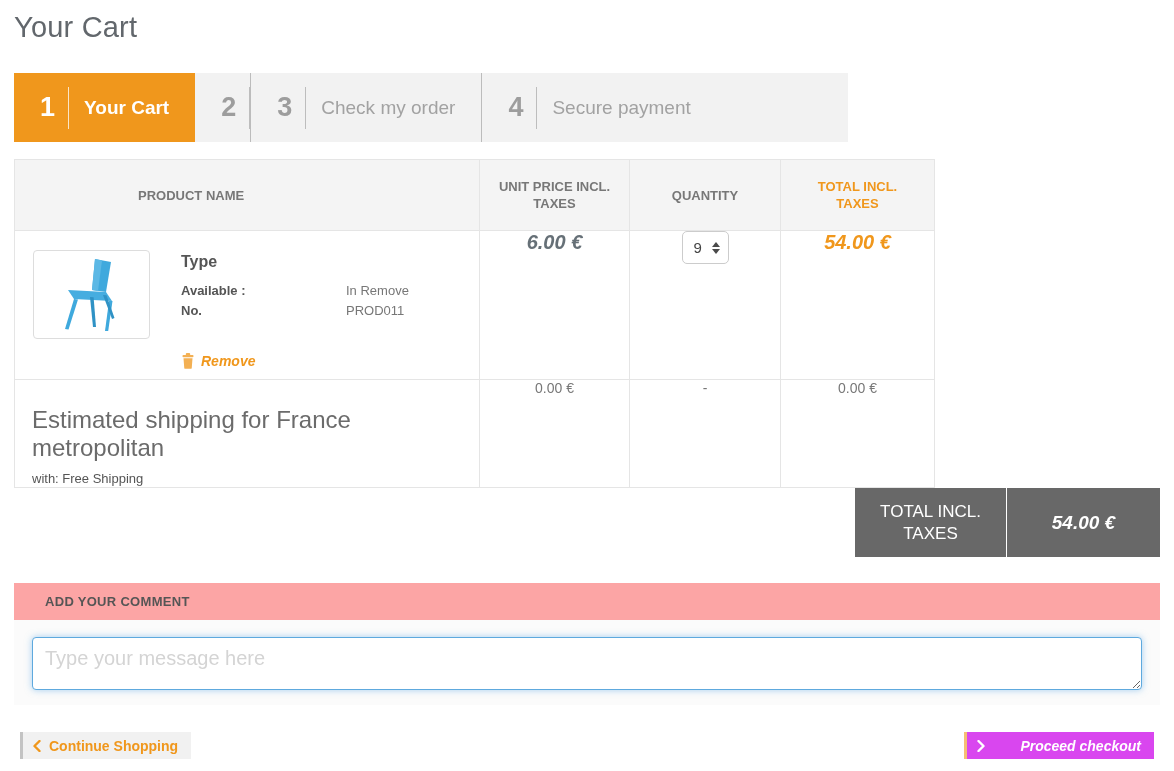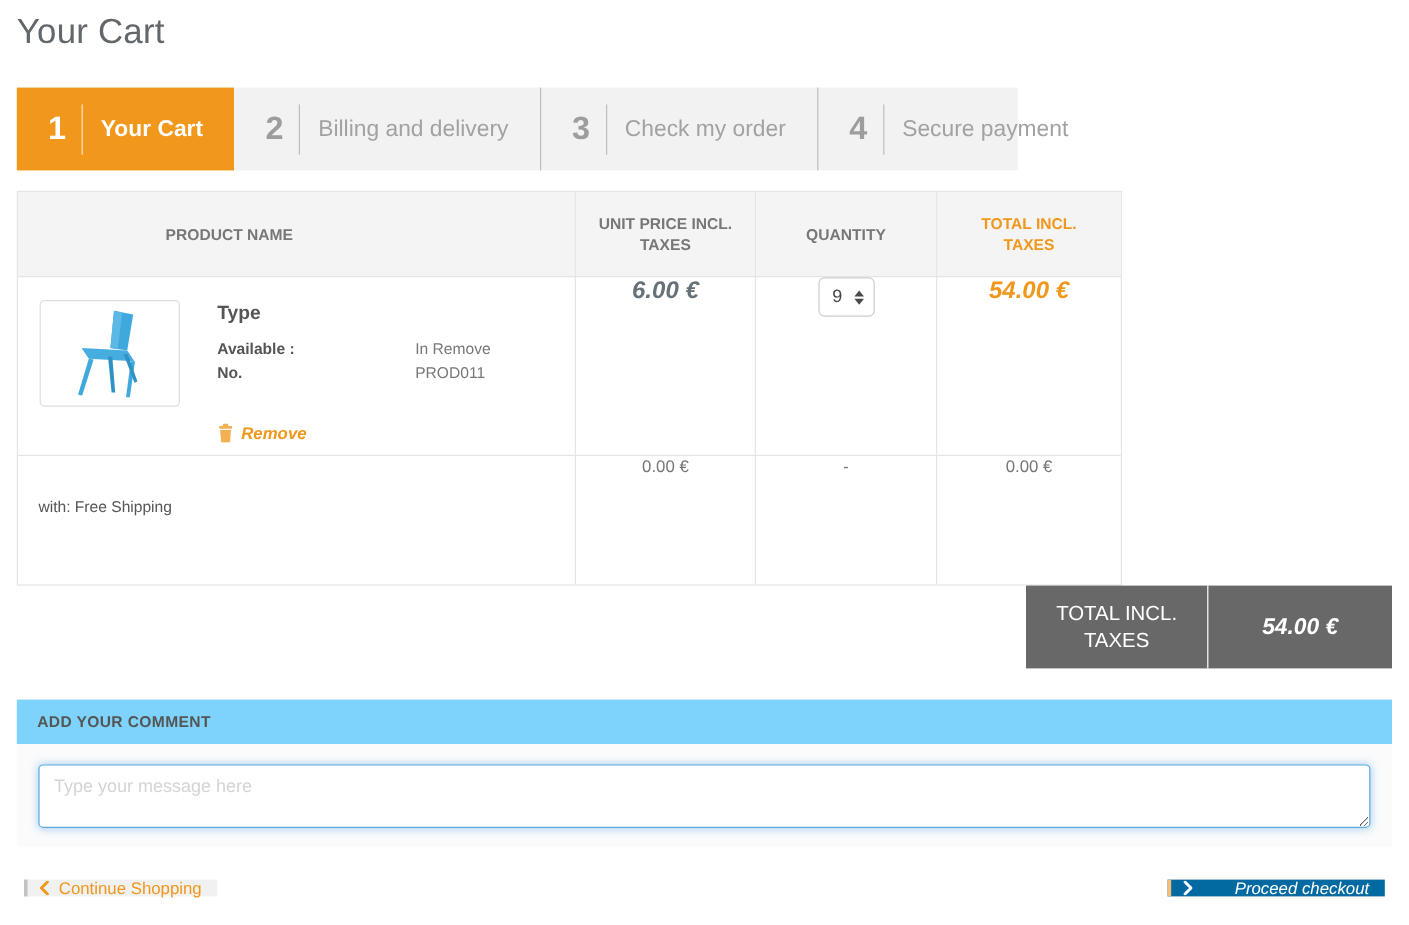--- a/index.html
+++ b/index.html
@@ -65,52 +65,51 @@
 
   
   .summary-row { display:flex; width:305px; margin-left:841px; height:69px; background:#686868; }
   .summary-label { width:151px; display:flex; align-items:center; justify-content:center; text-align:center;
                    color:#ffffff; font-size:17px; line-height:22px; padding:0 14px; }
   .summary-value { width:154px; border-left:1px solid #ffffff; display:flex; align-items:center; justify-content:center;
                    color:#ffffff; font-size:19px; font-weight:bold; font-style:italic; }
 
   
   .comment { margin-top:26px; width:1146px; background:#fbfbfb; padding-bottom:11px; }
-  .comment-head { height:37px; background:#7dd3fc; display:flex; align-items:center; padding-left:17px;
+  .comment-head { height:37px; background:#fca5a5; display:flex; align-items:center; padding-left:31px;
                   font-size:13px; font-weight:600; color:#555555; letter-spacing:.3px; }
   .comment-body { padding:17px 18px 0 18px; }
   .comment-body textarea { width:100%; height:53px; border:1px solid #5ea9de; border-radius:4px;
                            box-shadow:0 0 7px rgba(92,169,229,.55); outline:none; resize:vertical;
-                           font-family:"Liberation Sans", sans-serif; font-size:15px; color:#555555; padding:9px 12px; }
+                           font-family:"Liberation Sans", sans-serif; font-size:20px; color:#555555; padding:9px 12px; }
   .comment-body textarea::placeholder { color:#d4d4d4; }
 
   
   .actions { display:flex; justify-content:space-between; align-items:center; margin-top:27px; padding:0 6px; }
-  .btn { display:inline-flex; align-items:center; gap:8px; height:14px; font-size:14px; font-weight:normal; cursor:pointer; border:none; }
+  .btn { display:inline-flex; align-items:center; gap:8px; height:27px; font-size:14px; font-weight:bold; cursor:pointer; border:none; }
   .btn-continue { background:#f1f1f1; border-left:3px solid #c3c3c3; color:#f0971c; padding:0 13px 0 10px; }
-  .btn-checkout { background:#0369a1; border-left:3px solid #f6be74; color:#ffffff; font-style:italic; padding:0 13px 0 10px;gap:35px; }
+  .btn-checkout { background:#d946ef; border-left:3px solid #f6be74; color:#ffffff; font-style:italic; padding:0 13px 0 10px;gap:35px; }
   .chev { display:block; }
 </style>
 </head>
 <body>
 
 <div class="page">
 
   <h1 class="page-title">Your Cart</h1>
 
   <div class="steps">
     <div class="step active">
       <span class="num">1</span>
       <span class="sep"></span>
       <span class="lbl">Your Cart</span>
     </div>
     <div class="step">
       <span class="num">2</span>
       <span class="sep"></span>
-      <span class="lbl">Billing and delivery</span>
     </div>
     <div class="step">
       <span class="num">3</span>
       <span class="sep"></span>
       <span class="lbl">Check my order</span>
     </div>
     <div class="step">
       <span class="num">4</span>
       <span class="sep"></span>
       <span class="lbl">Secure payment</span>
@@ -173,20 +172,21 @@
           </span>
         </div>
       </div>
       <div class="c4 center-cell">
         <span class="line-total">54.00 €</span>
       </div>
     </div>
 
     <div class="trow ship-row">
       <div class="c1 ship-cell">
+        <div class="ship-title">Estimated shipping for France metropolitan</div>
         <div class="ship-carrier">with: Free Shipping</div>
       </div>
       <div class="c2 center-cell">
         <span class="ship-val">0.00 €</span>
       </div>
       <div class="c3 center-cell">
         <span class="ship-val">-</span>
       </div>
       <div class="c4 center-cell">
         <span class="ship-val">0.00 €</span>

